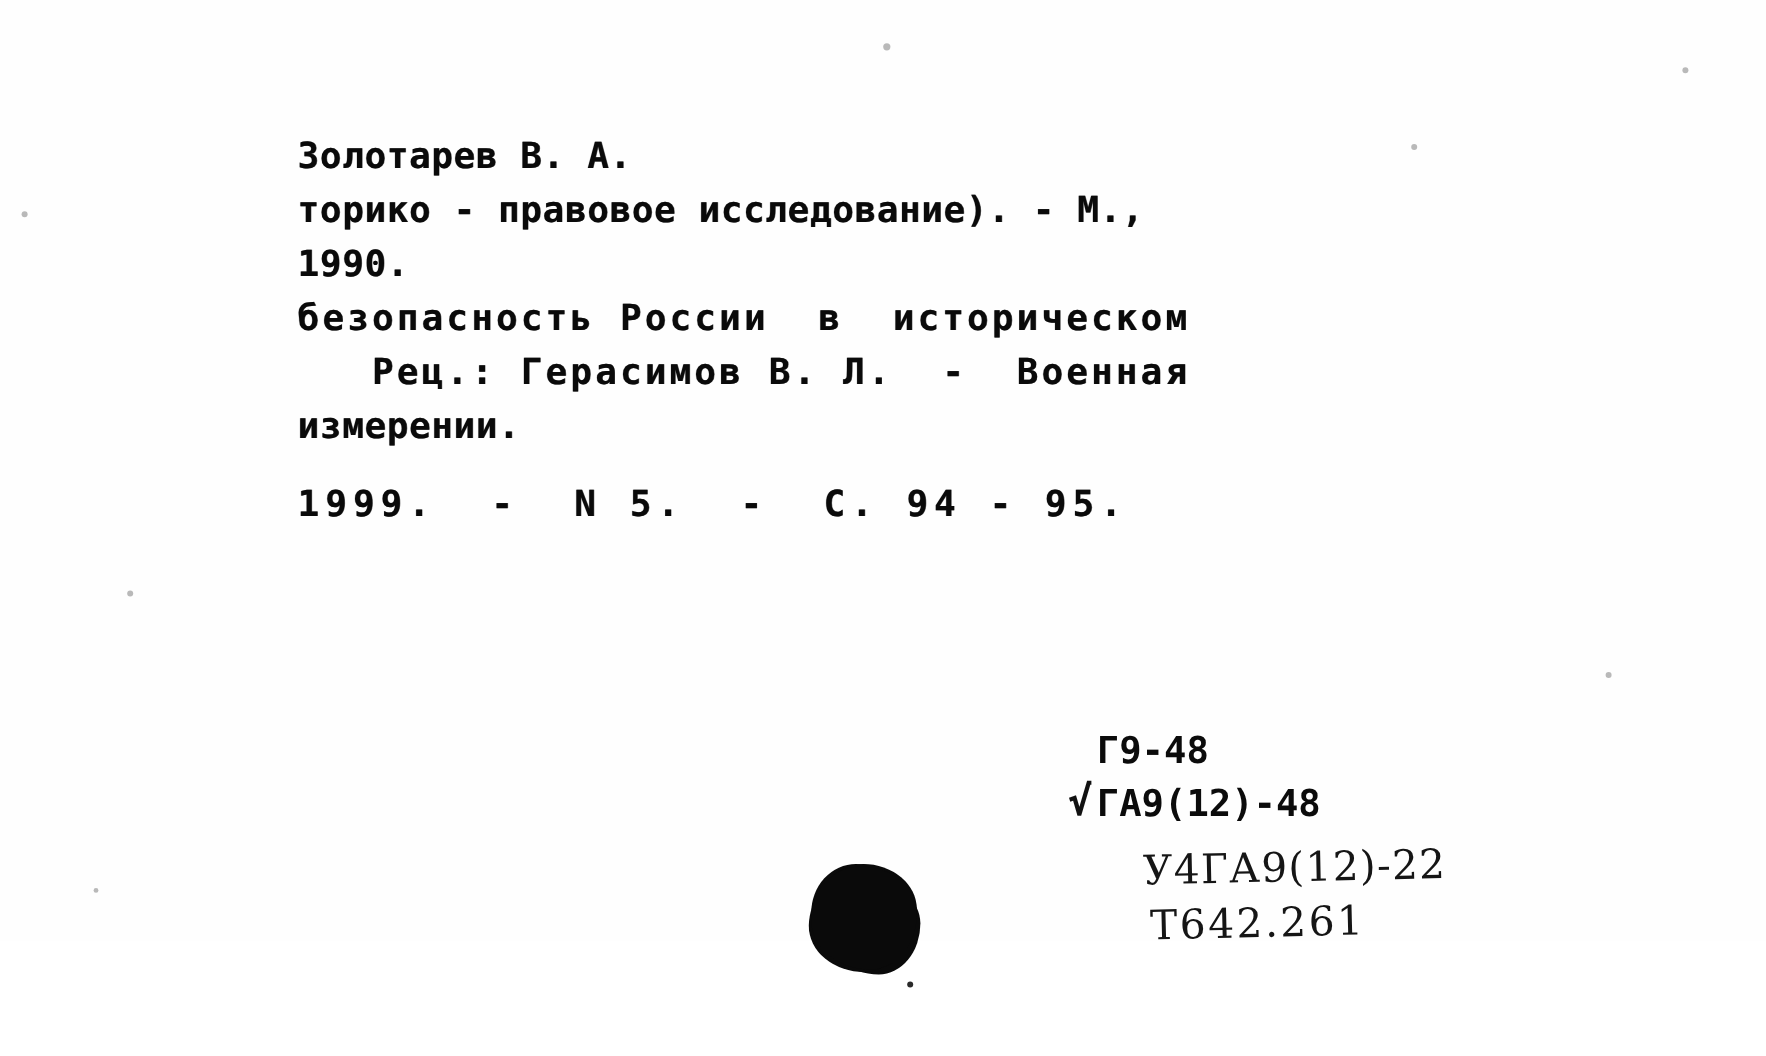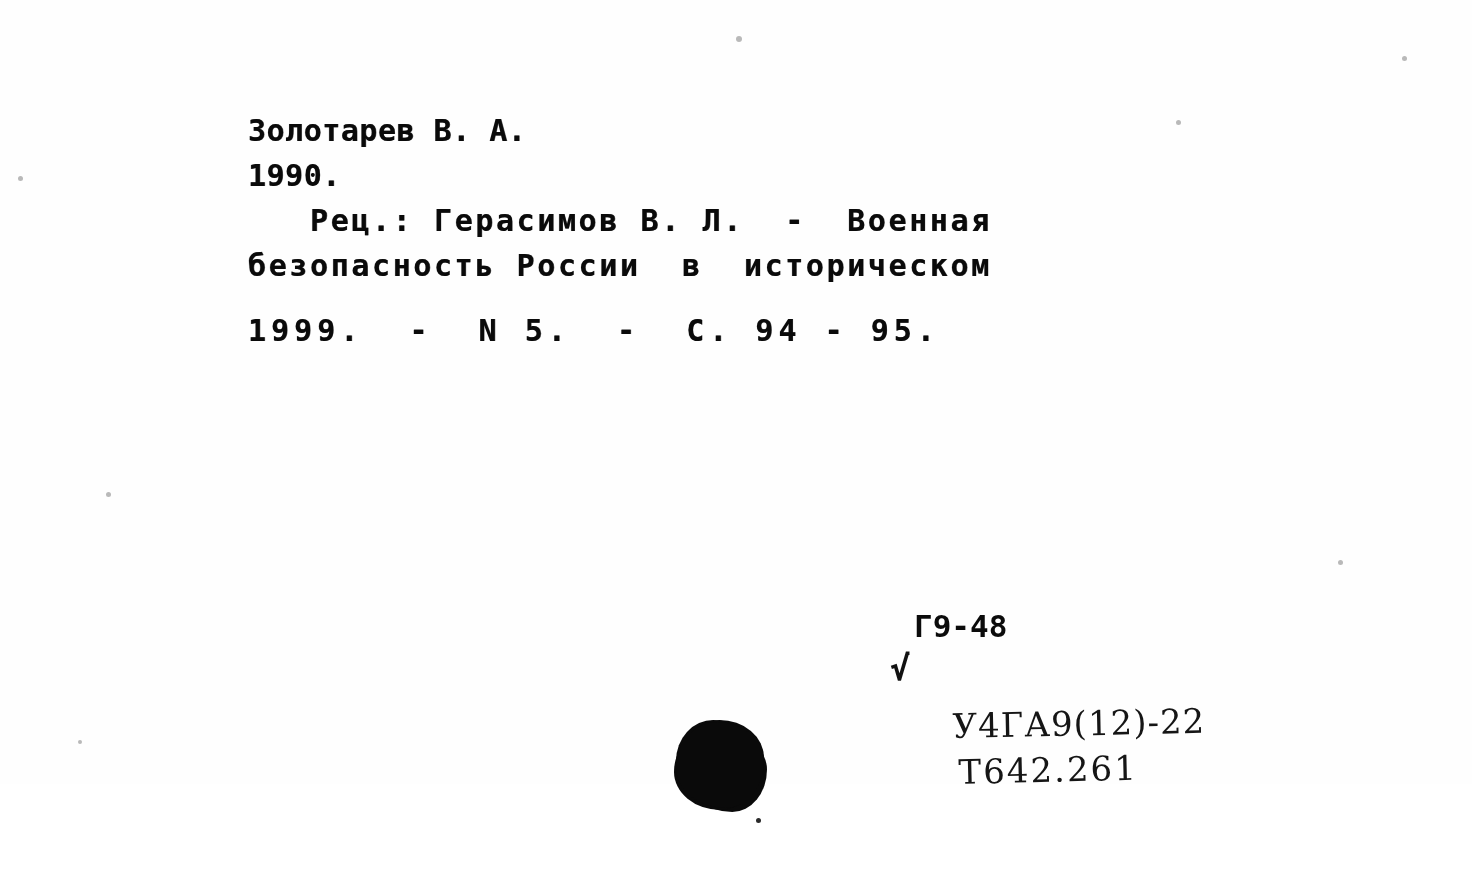--- a/index.html
+++ b/index.html
@@ -133,29 +133,32 @@
   <div class="speck" style="left:18px;top:176px;width:5px;height:5px;"></div>
   <div class="speck" style="left:106px;top:492px;width:5px;height:5px;"></div>
   <div class="speck" style="left:736px;top:36px;width:6px;height:6px;"></div>
   <div class="speck" style="left:1176px;top:120px;width:5px;height:5px;"></div>
   <div class="speck" style="left:1402px;top:56px;width:5px;height:5px;"></div>
   <div class="speck" style="left:1338px;top:560px;width:5px;height:5px;"></div>
   <div class="speck" style="left:78px;top:740px;width:4px;height:4px;"></div>
 
   <div class="record">
     <div class="line">Золотарев В. А.</div>
+    <div class="line">торико - правовое исследование). - М.,</div>
     <div class="line">1990.</div>
+    <div class="line spaced">безопасность России  в  историческом</div>
     <div class="line indent1 spaced">Рец.: Герасимов В. Л.  -  Военная</div>
-    <div class="line spaced">безопасность России  в  историческом</div>
+    <div class="line">измерении.</div>
     <div class="gap"></div>
     <div class="line spaced2">1999.  -  N 5.  -  С. 94 - 95.</div>
   </div>
 
   <div class="shelfmarks">
     <div class="shelf-typed">Г9-48</div>
+    <div class="shelf-typed">ГА9(12)-48</div>
     <div class="check">√</div>
   </div>
 
   <div class="handwritten">У4ГА9(12)-22</div>
   <div class="hw2">Т642.261</div>
 
   <div class="blot"></div>
   <div class="blot-tail"></div>
 
 </div>

